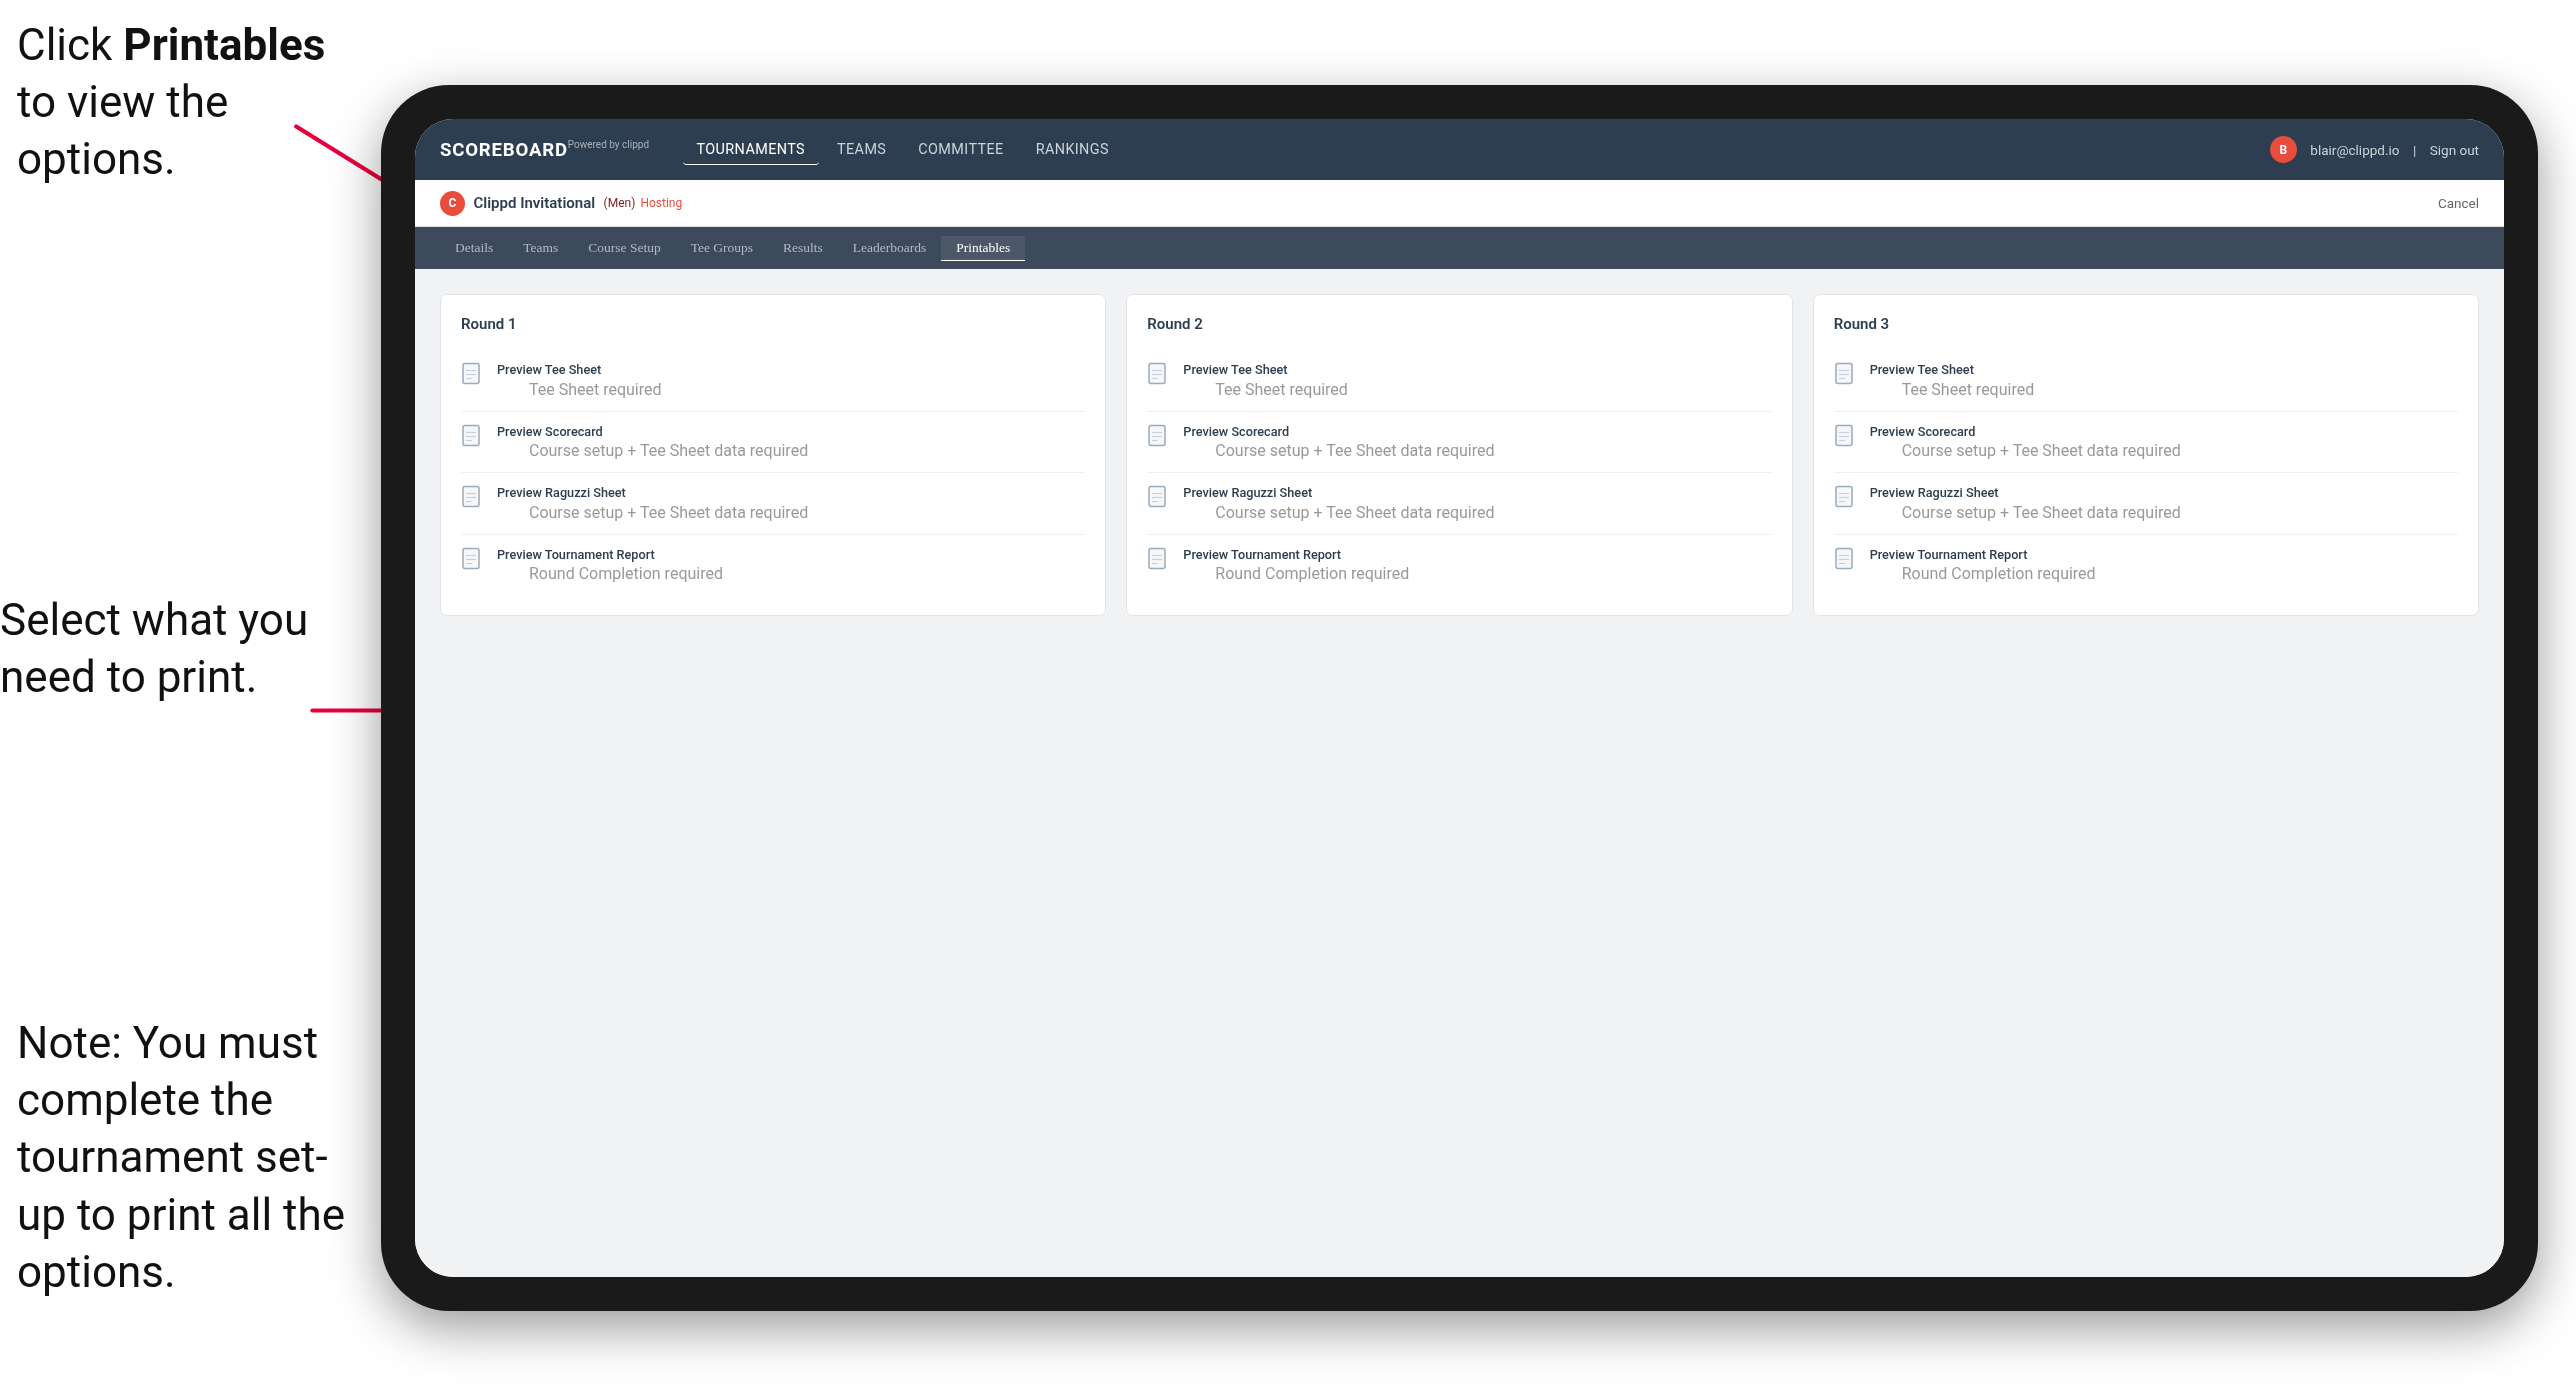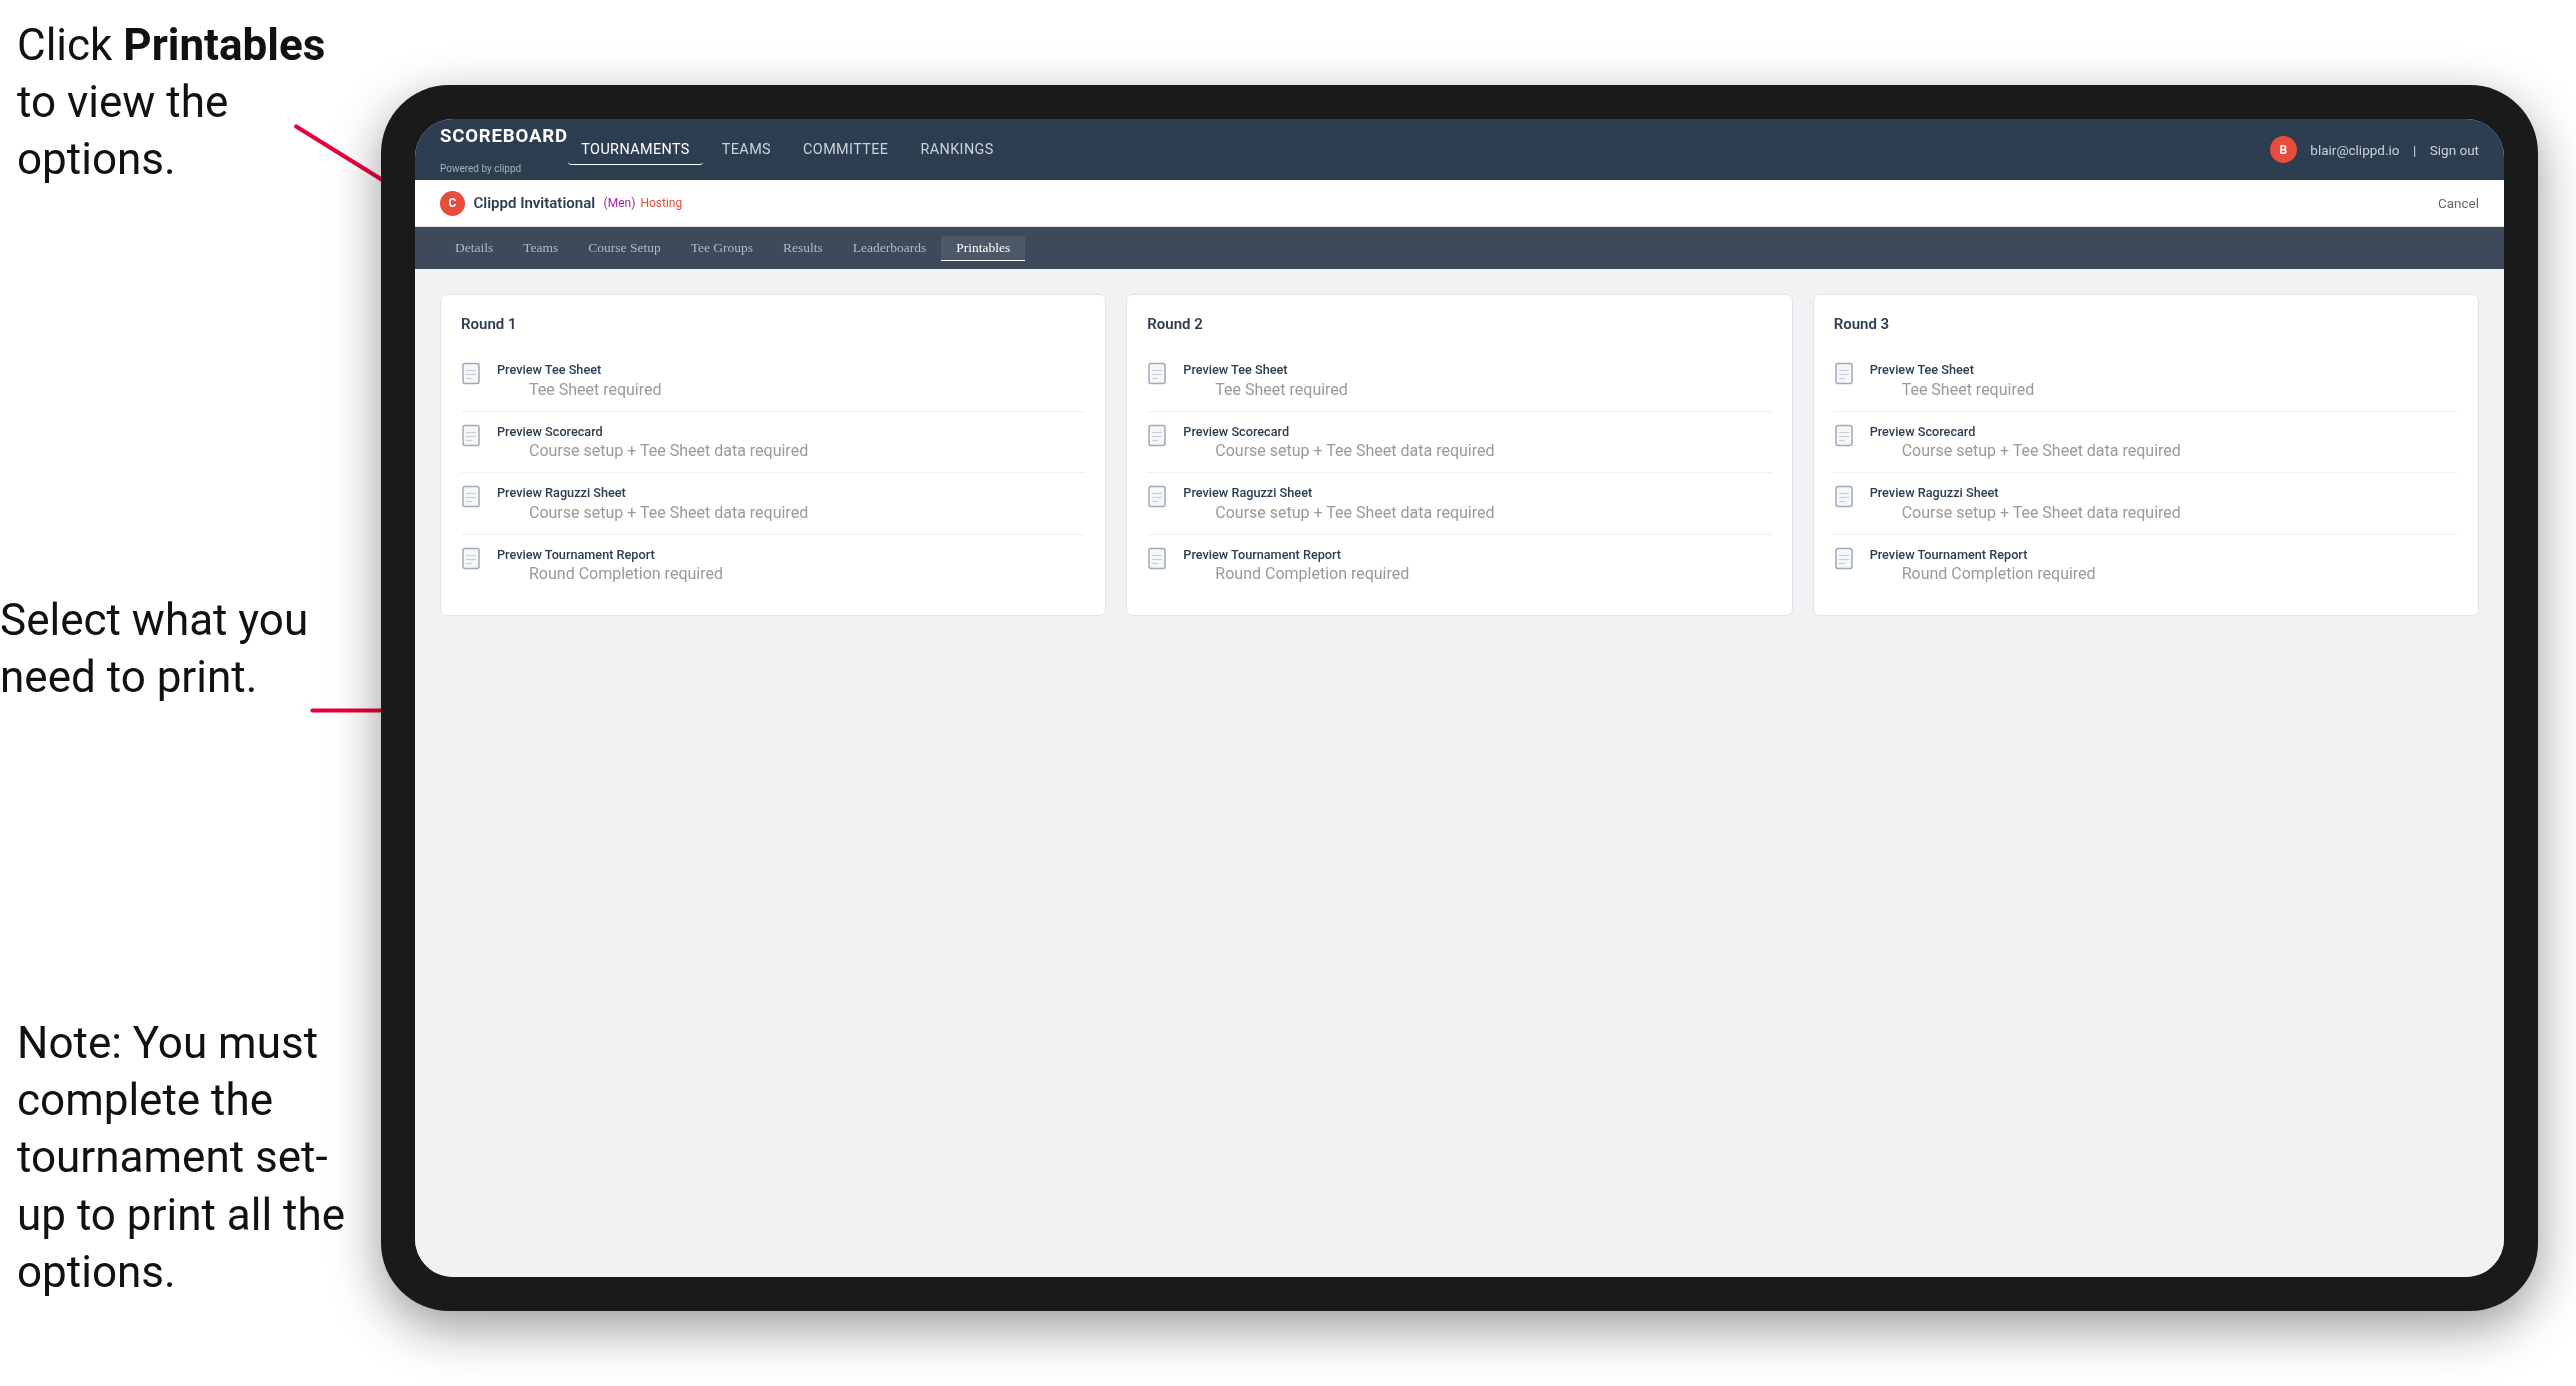--- a/index.html
+++ b/index.html
@@ -73,22 +73,22 @@
       background: #2c3e50;
       display: flex;
       align-items: center;
       padding: 0 25px;
       height: 61px;
       flex-shrink: 0;
     }
 
     .logo-area {
       display: flex;
-      flex-direction: column;
-      gap: 16px;
+      flex-direction: row;
+      margin-right: 34px;
     }
     .logo-title {
       color: #ffffff;
       font-size: 18.6px;
       font-weight: 700;
       letter-spacing: 0.8px;
     }
     .logo-subtitle {
       color: #aab0b8;
       font-size: 10px;
@@ -157,21 +157,21 @@
       margin-right: 8.5px;
     }
     .tournament-name {
       font-size: 15px;
       font-weight: 600;
       color: #2c3e50;
       margin-right: 8.5px;
     }
     .tournament-badge {
       font-size: 12px;
-      color: #a21caf;
+      color: #7f1d1d;
       margin-right: 5px;
     }
     .tournament-hosting {
       font-size: 12px;
       color: #e74c3c;
     }
     .cancel-btn {
       margin-left: auto;
       color: #666;
       font-size: 13.5px;

